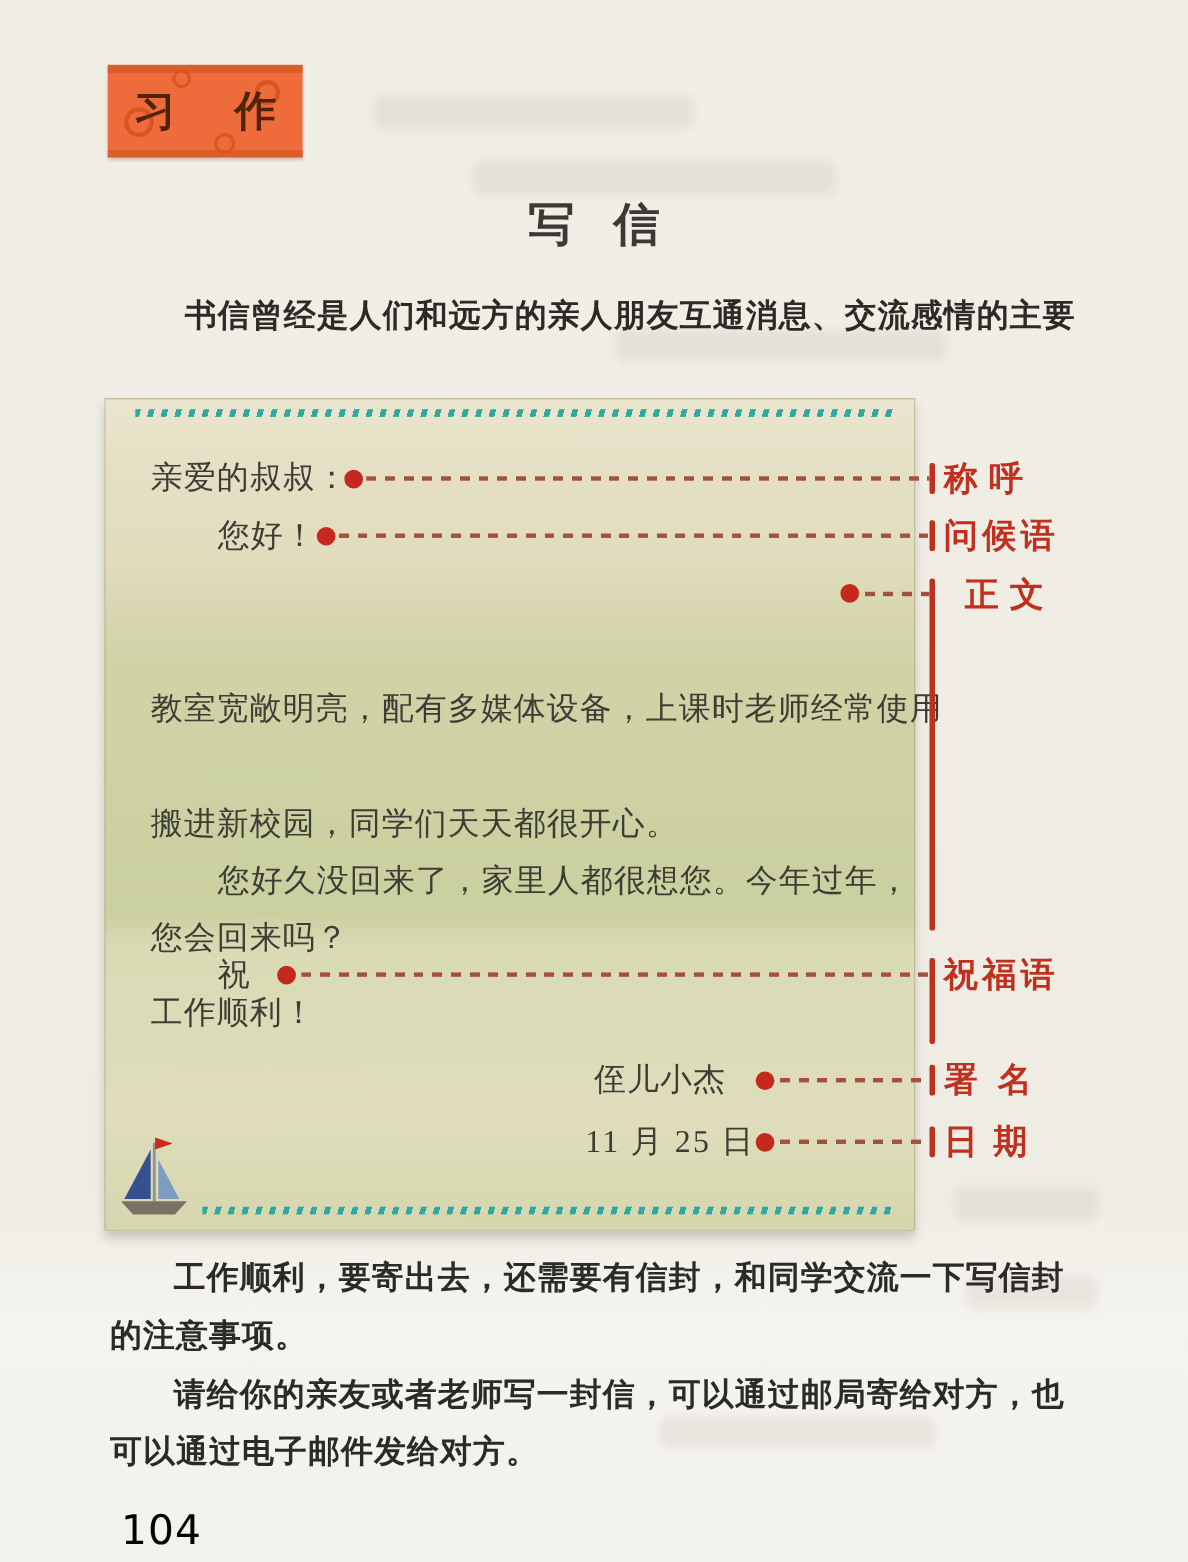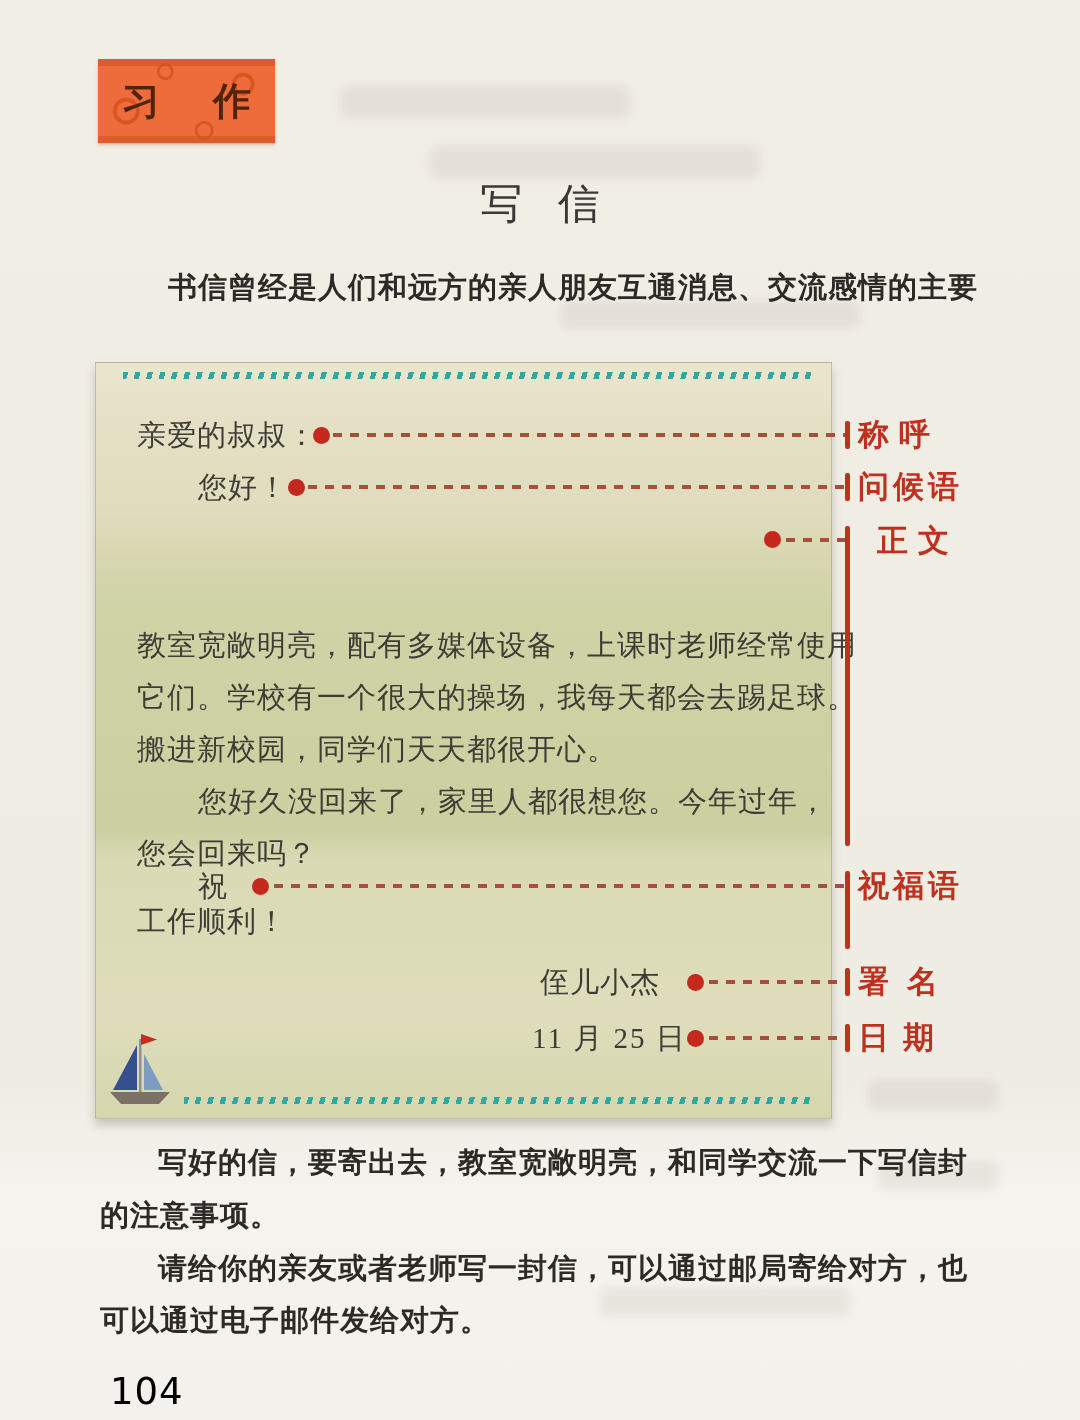--- a/index.html
+++ b/index.html
@@ -36,21 +36,21 @@
   .badge span {
     font-size: 38px; font-weight: 700; color: #4f2409;
     letter-spacing: 1.4em; margin-right: -1.4em; white-space: nowrap;
   }
 
   
   .title {
     position: absolute; left: 0; top: 176px; width: 1080px; text-align: center;
   }
   .title span {
-    font-size: 42px; font-weight: 400; color: #3a3936;
+    font-size: 42px; font-weight: 700; color: #3a3936;
     letter-spacing: 0.85em; margin-right: -0.85em; white-space: nowrap;
   }
   .p-line {
     position: absolute; font-size: 29px; font-weight: 600; color: #2b2a26;
     letter-spacing: 1px; white-space: nowrap; line-height: 42px;
   }
 
   
   .letter-card {
     position: absolute; left: 95px; top: 362px; width: 737px; height: 757px;
@@ -140,21 +140,20 @@
   <div class="p-line" style="left:168px; top:266px;">书信曾经是人们和远方的亲人朋友互通消息、交流感情的主要</div>
 
   <div class="letter-card">
     <div class="teal-dash" style="left:27px; top:9px;  width:692px;"></div>
     <div class="teal-dash" style="left:88px; top:734px; width:632px;"></div>
   </div>
 
   <div class="lline l1">亲爱的叔叔：</div>
   <div class="lline l2">您好！</div>
   <div class="lline l5">教室宽敞明亮，配有多媒体设备，上课时老师经常使用</div>
-  <div class="lline l6">它们。学校有一个很大的操场，我每天都会去踢足球。</div>
   <div class="lline l7">搬进新校园，同学们天天都很开心。</div>
   <div class="lline l8">您好久没回来了，家里人都很想您。今年过年，</div>
   <div class="lline l9">您会回来吗？</div>
   <div class="lline l10">祝</div>
   <div class="lline l11">工作顺利！</div>
   <div class="lline l12">侄儿小杰</div>
   <div class="lline l13">11 月 25 日</div>
 
   <svg class="boat" width="64" height="74" viewBox="0 0 64 74">
     <rect x="31" y="7" width="2.5" height="53" fill="#8d9298"></rect>
@@ -185,20 +184,20 @@
   <div class="tick" style="top:968px; height:28px;"></div>
   <div class="tick" style="top:1024px; height:28px;"></div>
 
   <div class="alabel a1">称呼</div>
   <div class="alabel a2">问候语</div>
   <div class="alabel a3">正文</div>
   <div class="alabel a4">祝福语</div>
   <div class="alabel a5">署名</div>
   <div class="alabel a6">日期</div>
 
-  <div class="p-line" style="left:158px; top:1141px;">写好的信，要寄出去，教室宽敞明亮，和同学交流一下写信封</div>
+  <div class="p-line" style="left:158px; top:1141px;">工作顺利，要寄出去，还需要有信封，和同学交流一下写信封</div>
   <div class="p-line" style="left:100px; top:1194px;">的注意事项。</div>
   <div class="p-line" style="left:158px; top:1247px;">请给你的亲友或者老师写一封信，可以通过邮局寄给对方，也</div>
   <div class="p-line" style="left:100px; top:1299px;">可以通过电子邮件发给对方。</div>
 
   <div class="page-number">104</div>
 
 </div>
 
 </body></html>

